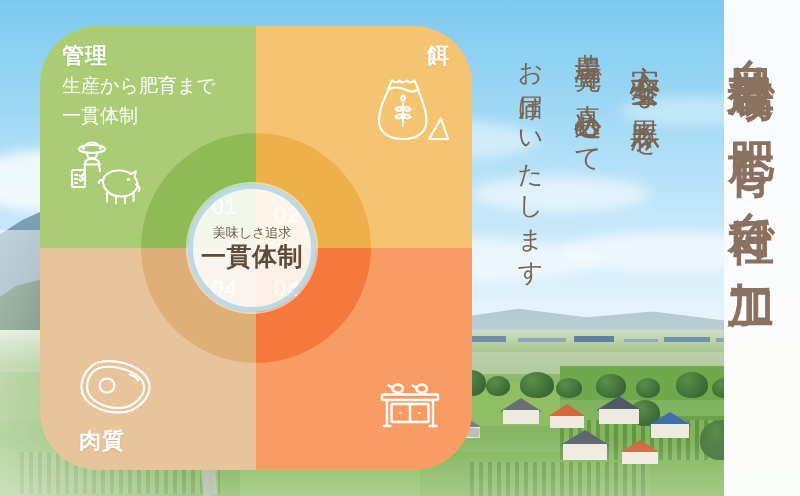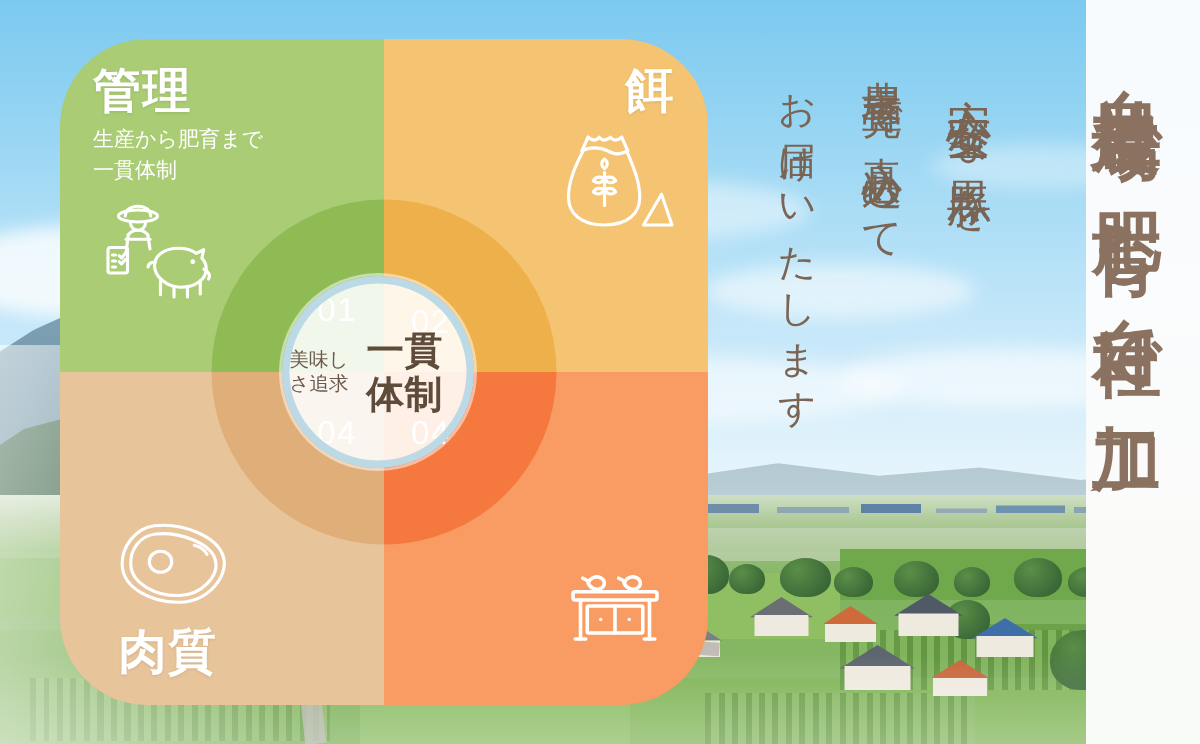--- a/index.html
+++ b/index.html
@@ -97,38 +97,38 @@
   .t3 .lobe{right:-115px;top:-115px;background:#dfae79;}
   .t4{left:216px;top:222px;border-bottom-right-radius:58px;background:#f99c63;}
   .t4 .lobe{left:-115px;top:-115px;background:#f4763c;opacity:.92;}
 
   .tile-inner{position:absolute;inset:0;padding:18px 22px;box-sizing:border-box;
       display:flex;flex-direction:column;color:#fff;}
   .t1 .tile-inner,.t3 .tile-inner{text-align:left;align-items:flex-start;}
   .t2 .tile-inner,.t4 .tile-inner{text-align:right;align-items:flex-end;}
   .t3 .tile-inner,.t4 .tile-inner{justify-content:flex-end;padding-left:39px;}
 
-  .tile-title{font-size:32px;font-weight:bold;line-height:1.05;letter-spacing:1px;
+  .tile-title{font-size:22px;font-weight:bold;line-height:1.05;letter-spacing:1px;
       text-shadow:0 1px 2px rgba(0,0,0,.10);text-align:right;}
-  .tile-desc{font-size:14px;line-height:1.55;margin-top:4px;white-space:pre-line;}
+  .tile-desc{font-size:19px;line-height:1.55;margin-top:4px;white-space:pre-line;}
   .tile-icon{margin-top:10px;}
   .t3 .tile-icon,.t4 .tile-icon{order:-1;margin-top:0;margin-bottom:14px;}
   .tile-icon svg{display:block;}
   .num{position:absolute;font-size:22px;color:#ffffff;letter-spacing:1px;}
   .t1 .num{right:18px;bottom:28px;}
   .t2 .num{left:18px;bottom:20px;}
   .t3 .num{right:18px;top:28px;}
   .t4 .num{left:18px;top:28px;}
 
   
   .center{position:absolute;left:188px;top:184px;width:128px;height:128px;border-radius:50%;
       background:rgba(255,255,255,.88);
       border:5px solid #bcd9e6;
       box-sizing:border-box;
-      display:flex;flex-direction:row;align-items:center;justify-content:center;
+      display:flex;flex-direction:column;align-items:center;justify-content:center;
       box-shadow:0 0 0 2px rgba(255,255,255,.5);}
   .center .small{font-size:13px;color:#6b5a4b;line-height:1.2;}
   .center .big{font-size:25px;font-weight:bold;color:#5e4b3a;line-height:1.15;margin-top:1px;letter-spacing:.5px;}
 
   
   .vcol{position:absolute;writing-mode:vertical-rl;text-orientation:upright;
       color:#7a6453;font-family:"Liberation Serif","DejaVu Serif",serif;
       letter-spacing:4px;white-space:nowrap;}
   .v1{right:18px;top:22px;font-size:46px;font-weight:bold;color:#8b7260;letter-spacing:6px;}
   .v2{left:624px;top:42px;font-size:30px;}

